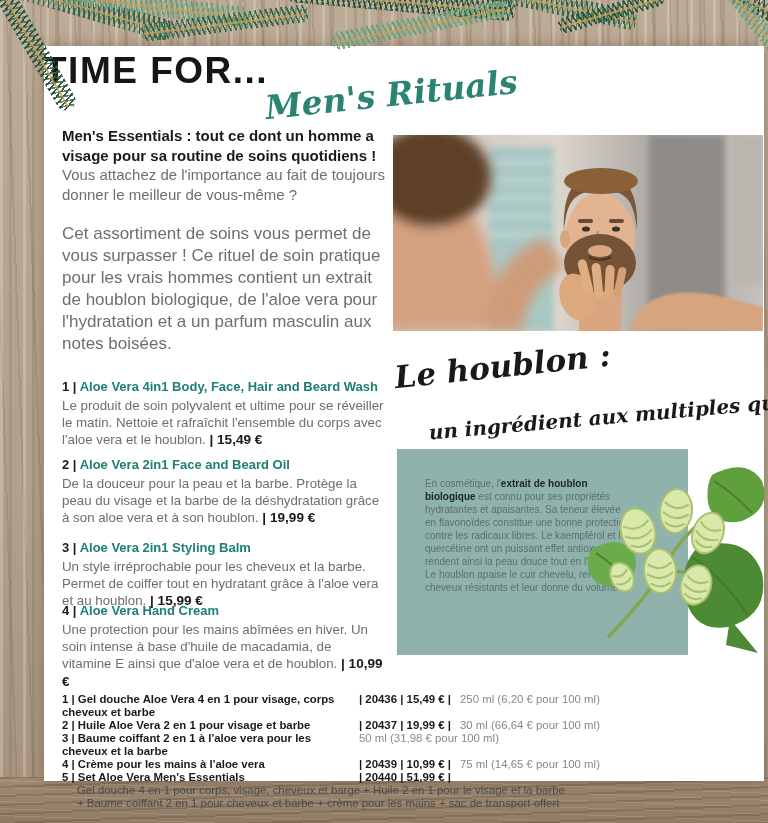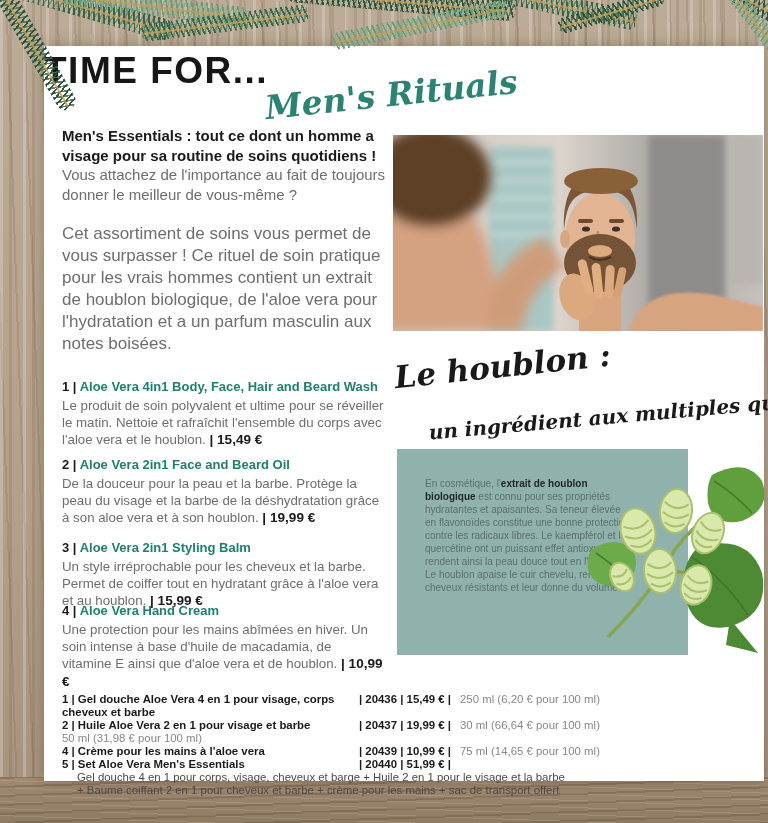--- a/index.html
+++ b/index.html
@@ -262,20 +262,21 @@
         <span class="t-left"><span>1 |</span> <span>Gel douche Aloe Vera 4 en 1 pour visage, corps cheveux et barbe</span></span>
         <span class="t-mid">| 20436 | 15,49 € |</span>
         <span class="t-vol">250 ml (6,20 € pour 100 ml)</span>
       </div>
       <div class="trow">
         <span class="t-left"><span>2 |</span> <span>Huile Aloe Vera 2 en 1 pour visage et barbe</span></span>
         <span class="t-mid">| 20437 | 19,99 € |</span>
         <span class="t-vol">30 ml (66,64 € pour 100 ml)</span>
       </div>
       <div class="trow">
+        <span class="t-left"><span>3 |</span> <span>Baume coiffant 2 en 1 à l'aloe vera pour les cheveux et la barbe</span></span>
         <span class="t-vol">50 ml (31,98 € pour 100 ml)</span>
       </div>
       <div class="trow">
         <span class="t-left"><span>4 |</span> <span>Crème pour les mains à l'aloe vera</span></span>
         <span class="t-mid">| 20439 | 10,99 € |</span>
         <span class="t-vol">75 ml (14,65 € pour 100 ml)</span>
       </div>
       <div class="trow">
         <span class="t-left"><span>5 |</span> <span>Set Aloe Vera Men's Essentials</span></span>
         <span class="t-mid">| 20440 | 51,99 € |</span>

